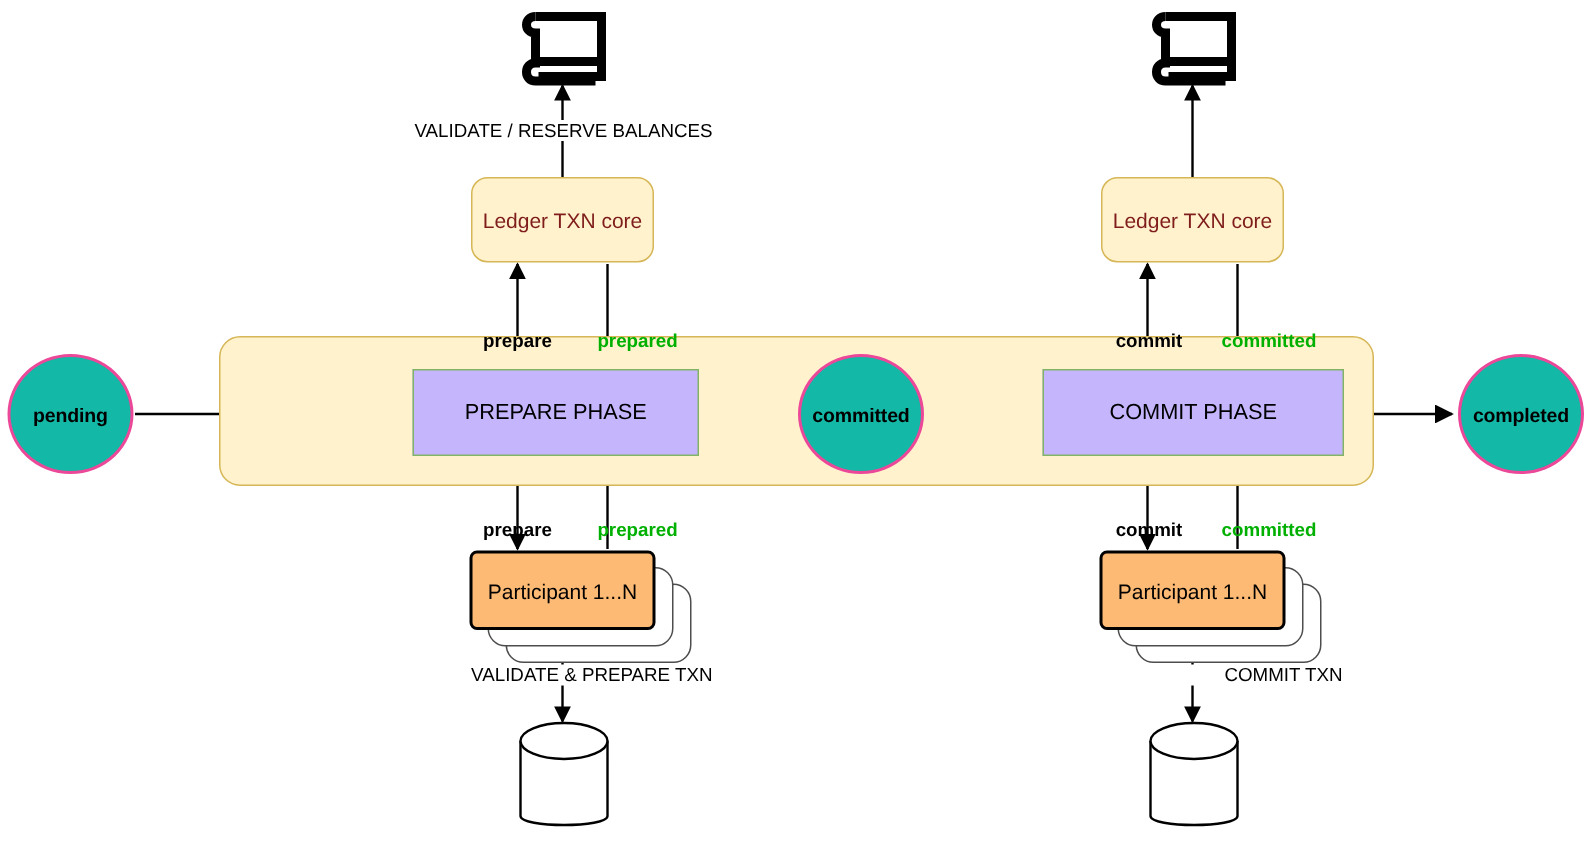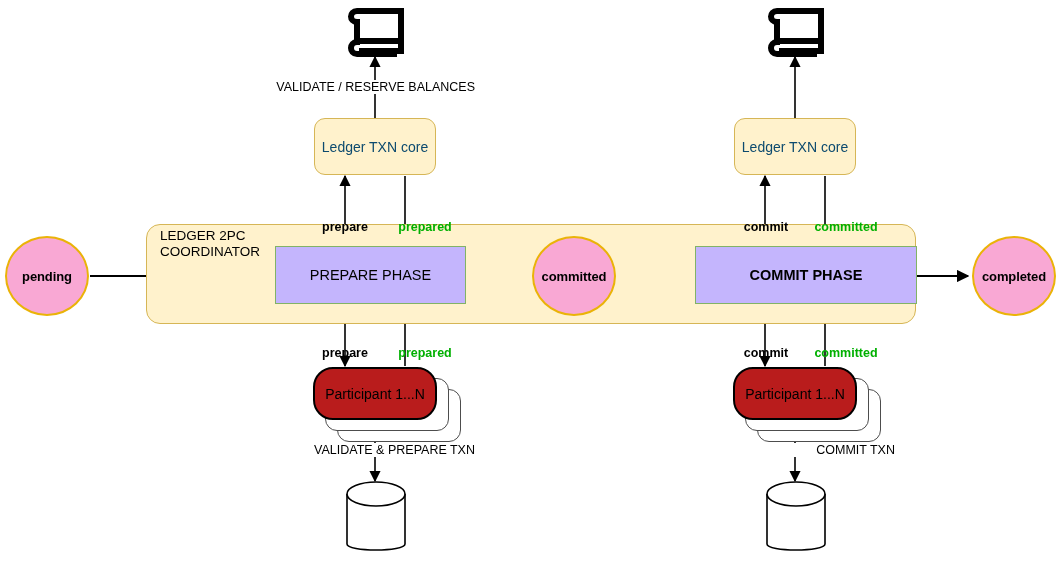--- a/index.html
+++ b/index.html
@@ -15,23 +15,23 @@
     position: relative;
     width: 1061px;
     height: 561px;
     background: #ffffff;
     overflow: hidden;
   }
   .abs { position: absolute; }
 
   
   .state-circle {
-    border: 2px solid #eab308;
+    border: 2px solid #ec4899;
     border-radius: 50%;
-    background: #f9a8d4;
+    background: #14b8a6;
     display: flex;
     align-items: center;
     justify-content: center;
     box-sizing: border-box;
   }
   .state-circle .lbl {
     font-size: 13px;
     font-weight: bold;
     color: #000000;
     letter-spacing: -0.1px;
@@ -72,39 +72,39 @@
     background: #fff2cc;
     border: 1.5px solid #d6b656;
     border-radius: 11px;
     box-sizing: border-box;
     display: flex;
     align-items: center;
     justify-content: center;
   }
   .ledger-box .lbl {
     font-size: 14px;
-    color: #0c4a6e;
+    color: #7f1d1d;
     white-space: nowrap;
   }
 
   
   .participant-stack { position: absolute; }
   .participant-shadow {
     position: absolute;
     border: 1.4px solid #4d4d4d;
     border-radius: 12px;
     background: #ffffff;
     box-sizing: border-box;
   }
   .participant-front {
     position: absolute;
     left: 0; top: 0;
     border: 2px solid #000000;
-    border-radius: 20px;
-    background: #b91c1c;
+    border-radius: 5px;
+    background: #fdba74;
     box-sizing: border-box;
     display: flex;
     align-items: center;
     justify-content: center;
   }
   .participant-front .lbl {
     font-size: 14px;
     color: #000000;
     white-space: nowrap;
   }
@@ -168,40 +168,38 @@
     <line x1="825" y1="176" x2="825" y2="246" stroke="#000000" stroke-width="1.6" marker-end="url(#arrowBlack)"></line>
 
     <line x1="765" y1="304" x2="765" y2="366" stroke="#000000" stroke-width="1.6" marker-end="url(#arrowBlack)"></line>
 
     <line x1="825" y1="366" x2="825" y2="306" stroke="#000000" stroke-width="1.6" marker-end="url(#arrowBlack)"></line>
 
     <line x1="795" y1="419" x2="795" y2="481" stroke="#000000" stroke-width="1.6" marker-end="url(#arrowBlack)"></line>
   </svg>
 
   <div class="abs coordinator-band" style="left:146px;top:224px;width:770px;height:100px;"></div>
-  <div class="abs coordinator-title" style="left:160px;top:228px;width:180px;">LEDGER 2PC
-COORDINATOR</div>
 
   <div class="abs state-circle" style="left:5px;top:236px;width:84px;height:80px;">
     <span class="lbl">pending</span>
   </div>
 
   <div class="abs state-circle" style="left:532px;top:236px;width:84px;height:80px;">
     <span class="lbl">committed</span>
   </div>
 
   <div class="abs state-circle" style="left:972px;top:236px;width:84px;height:80px;">
     <span class="lbl">completed</span>
   </div>
 
   <div class="abs phase-box" style="left:275px;top:246px;width:191px;height:58px;">
     <span class="lbl">PREPARE PHASE</span>
   </div>
 
-  <div class="abs phase-box" style="left:695px;top:246px;width:222px;height:58px;font-weight:bold;">
+  <div class="abs phase-box" style="left:695px;top:246px;width:201px;height:58px;">
     <span class="lbl">COMMIT PHASE</span>
   </div>
 
   <div class="abs ledger-box" style="left:314px;top:118px;width:122px;height:57px;">
     <span class="lbl">Ledger TXN core</span>
   </div>
 
   <div class="abs ledger-box" style="left:734px;top:118px;width:122px;height:57px;">
     <span class="lbl">Ledger TXN core</span>
   </div>

